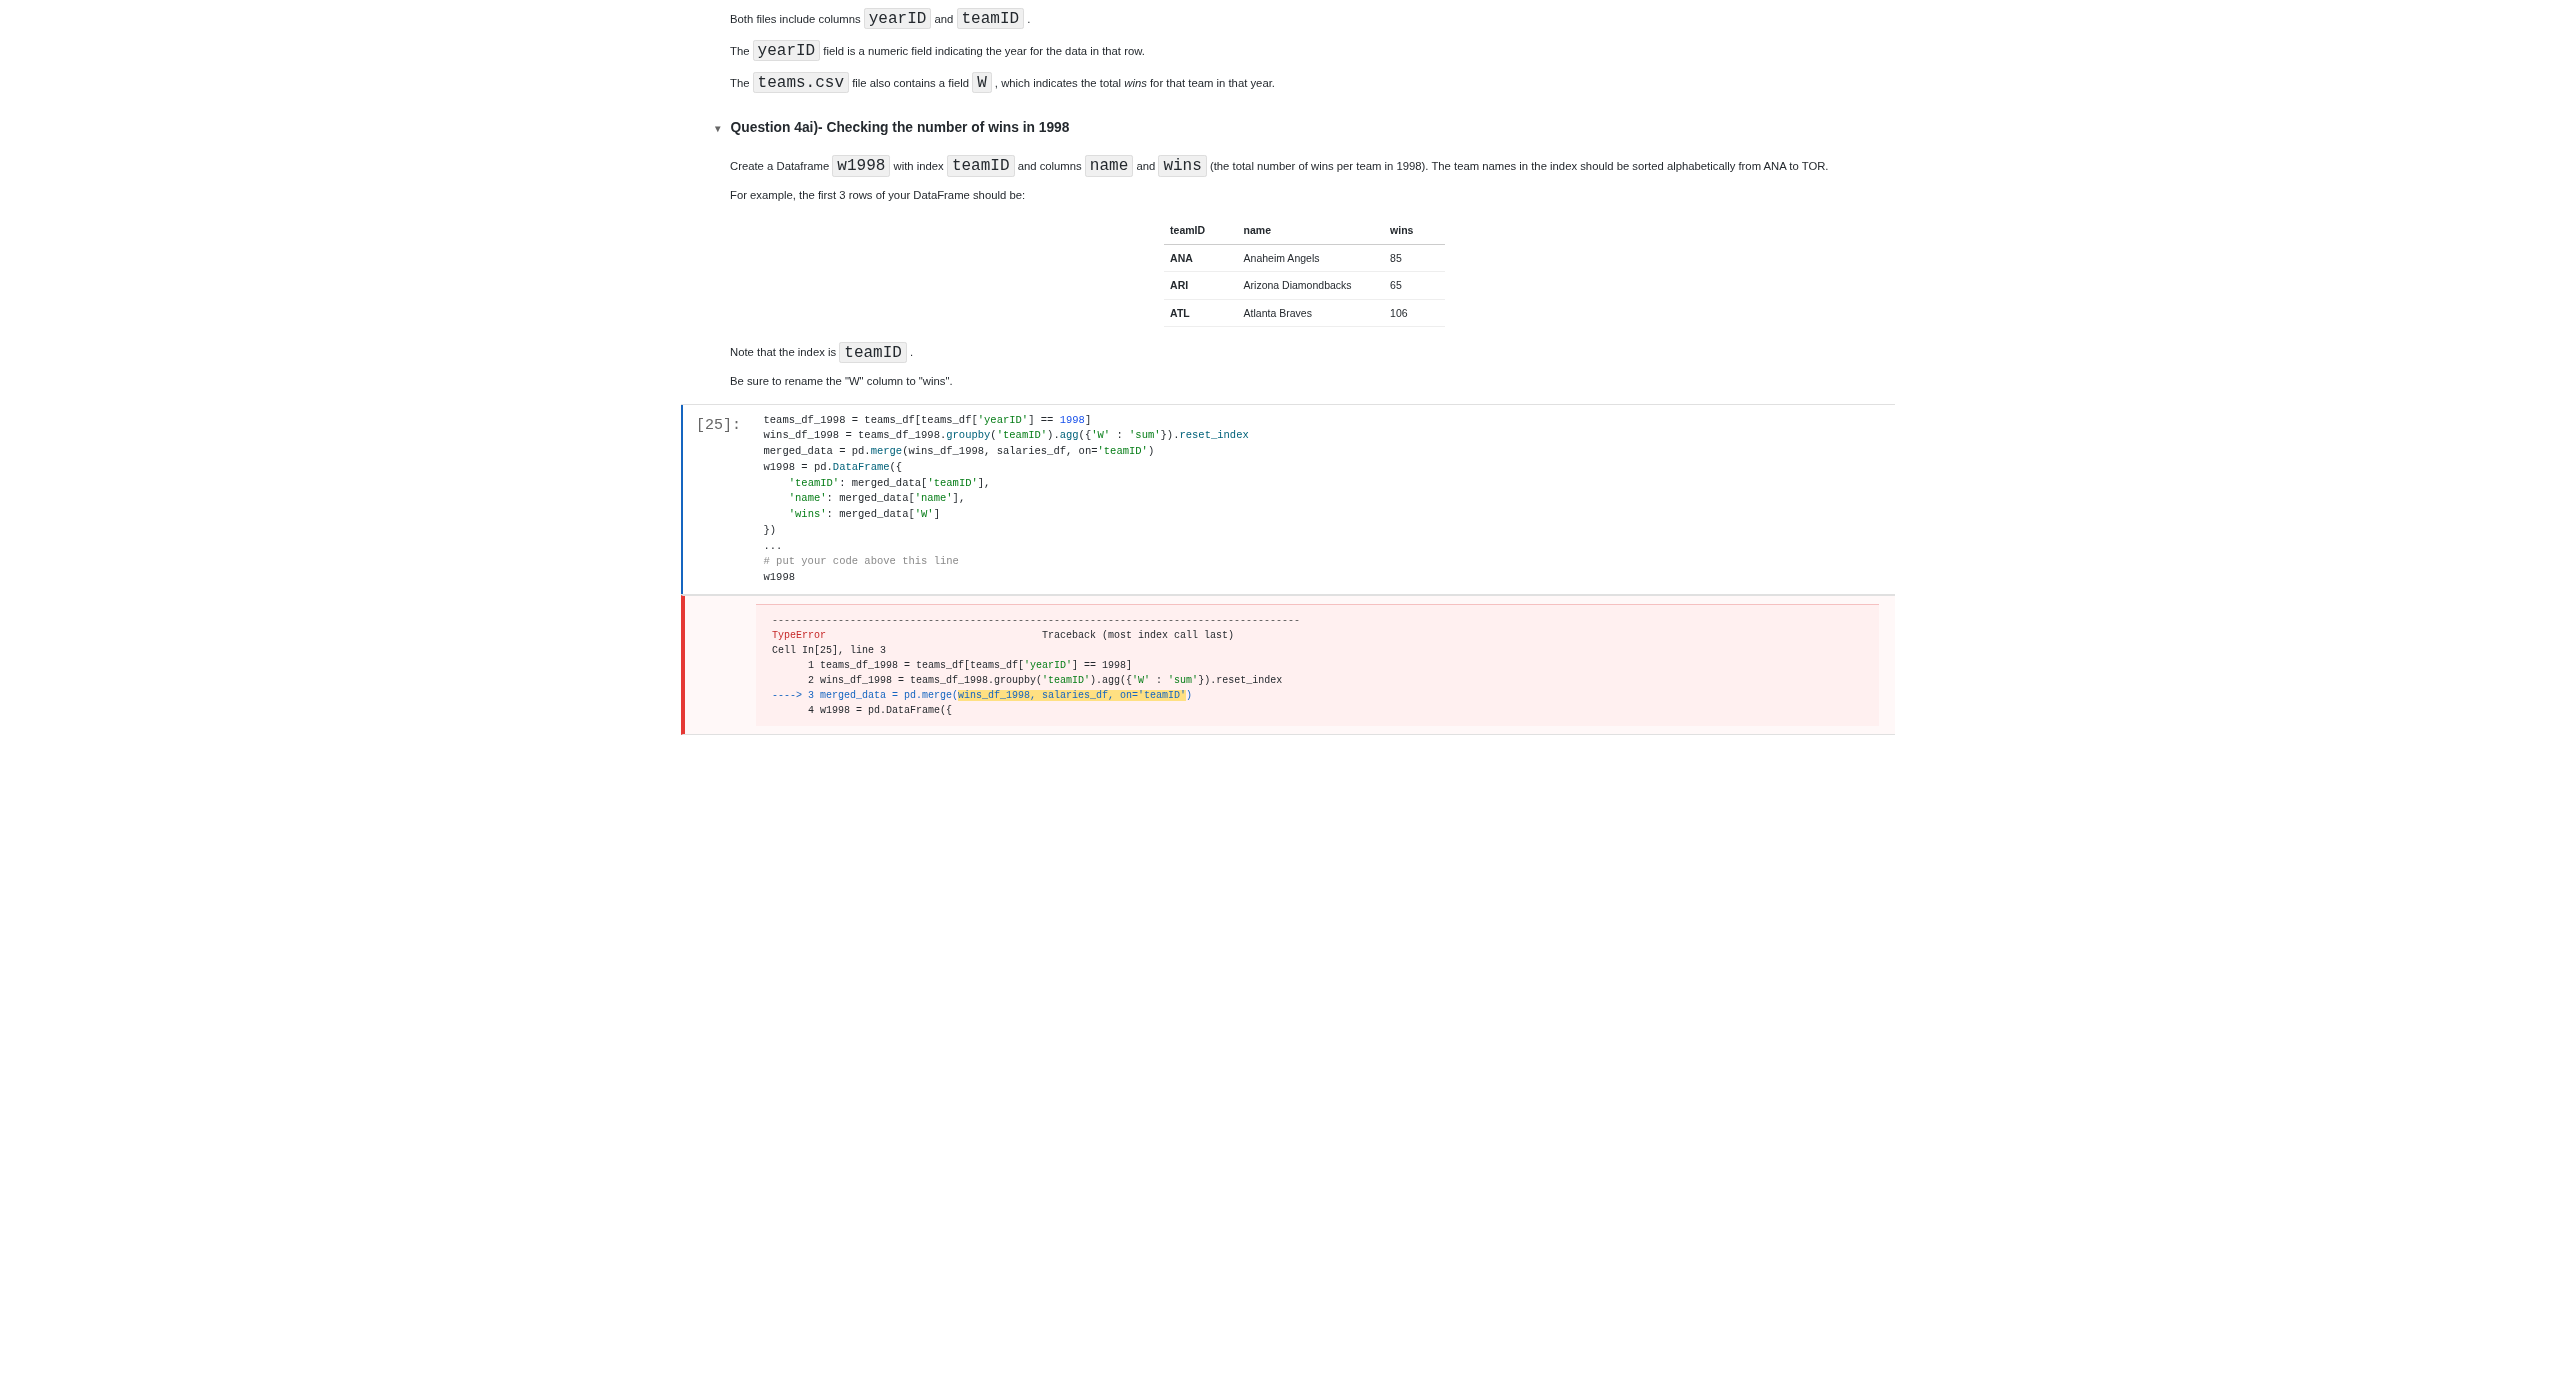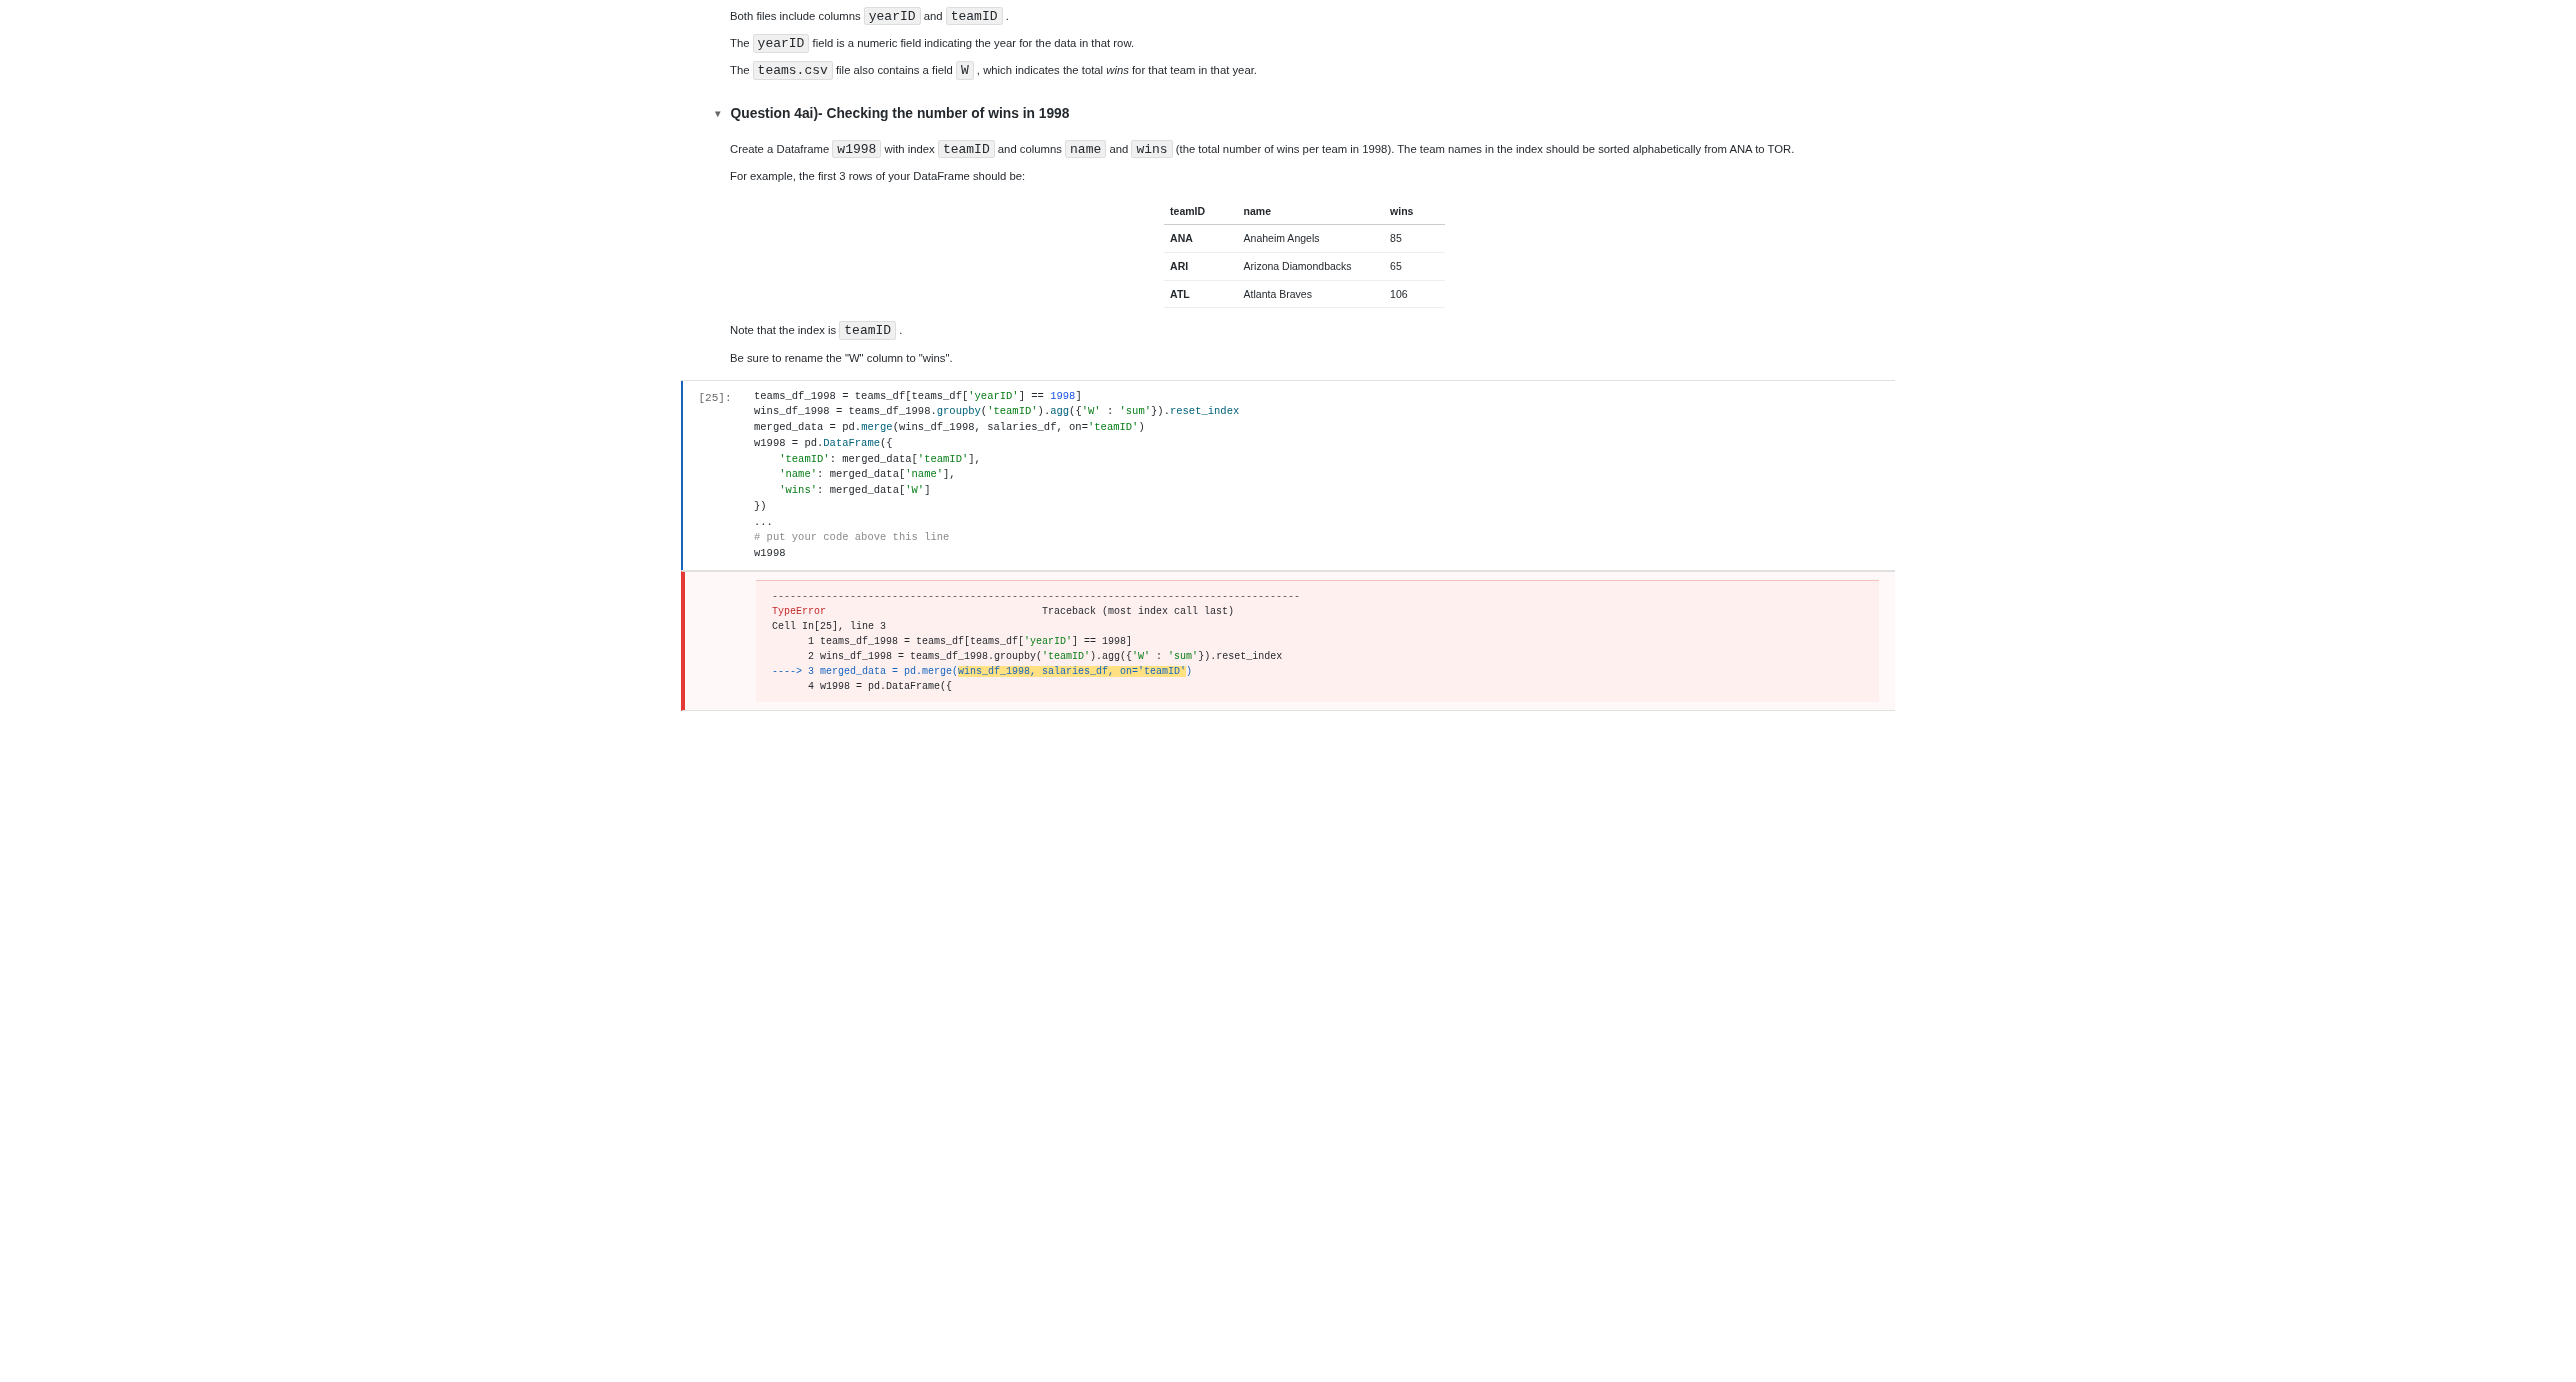--- a/index.html
+++ b/index.html
@@ -23,21 +23,21 @@
       margin-bottom: 6.5px;
       font-size: 11.3px;
       color: #24292e;
     }
     code.inline {
       background: #f0f0f0;
       border: 0.8px solid #ddd;
       border-radius: 2.4px;
       padding: 0.8px 4px;
       font-family: 'Courier New', Courier, monospace;
-      font-size: 13px;
+      font-size: 16px;
       color: #24292e;
     }
     em { font-style: italic; }
     .section-header {
       display: flex;
       align-items: center;
       padding: 8px 16px 4.9px 32px;
       margin-bottom: 3.2px;
     }
     .section-header .triangle {
@@ -84,21 +84,21 @@
       position: relative;
       border-top: 0.8px solid #e0e0e0;
       border-bottom: 0.8px solid #e0e0e0;
     }
     .cell-gutter {
       min-width: 57px;
       padding: 9.7px 6.5px 9.7px 13px;
       display: flex;
       align-items: flex-start;
       justify-content: flex-end;
-      font-size: 11px;
+      font-size: 15px;
       color: #666;
       font-family: 'Courier New', Courier, monospace;
       background: #fff;
       border-left: 2.4px solid #1565c0;
     }
     .cell-content {
       flex: 1;
       background: #fff;
       padding: 8px 16px;
     }

